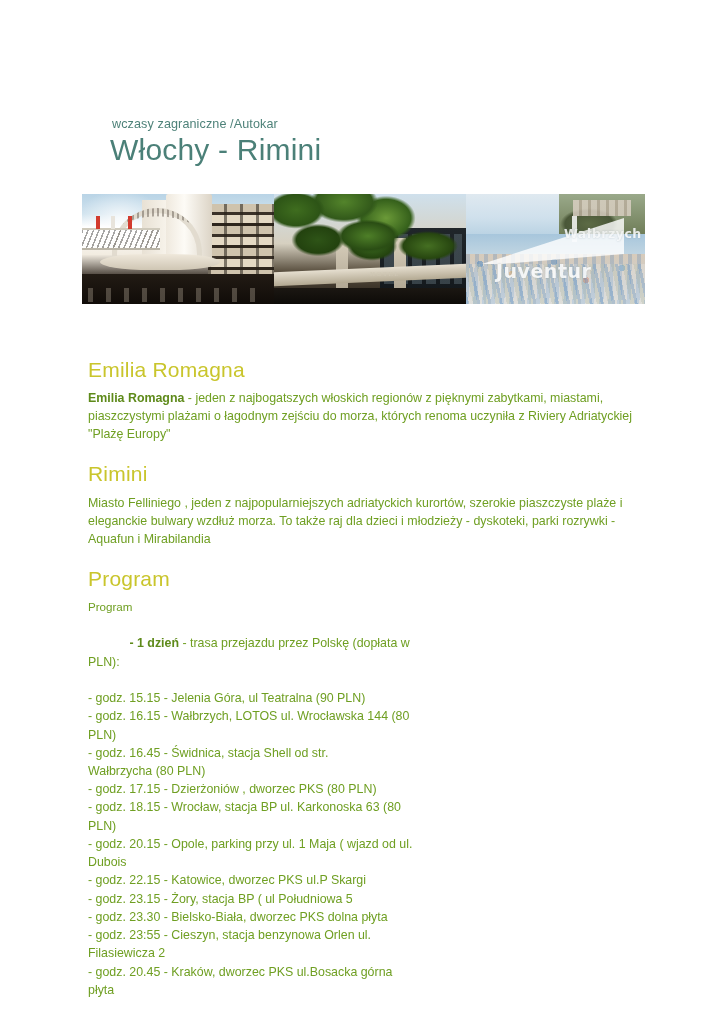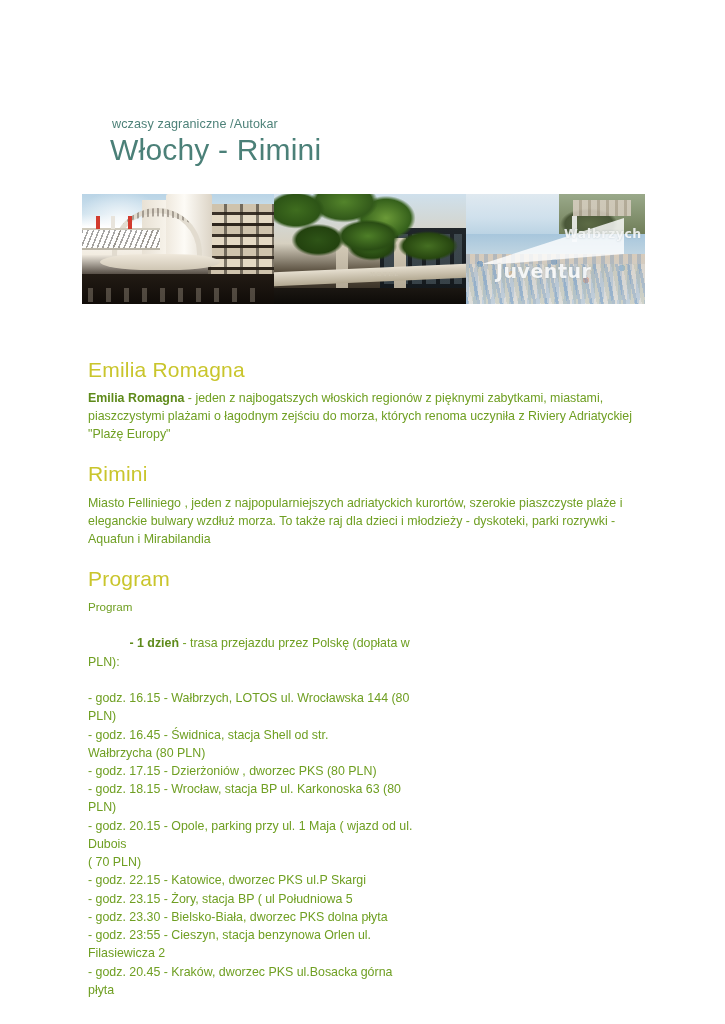--- a/index.html
+++ b/index.html
@@ -375,30 +375,30 @@
     </div>
 
     <div class="sec">
       <h2 class="sec-head">Program</h2>
       <div class="prog-lines">
         <div class="line prog-title-sm program-head">Program</div>
         <div class="line">
           <b>- 1 dzień</b><span> - trasa przejazdu przez Polskę (dopłata w PLN):</span>
         </div>
         <div id="program-lines-host">
+            <div class="line">- godz. 15.15 - Jelenia Góra, ul Teatralna (90 PLN)</div>
             <div class="line">- godz. 16.15 - Wałbrzych, LOTOS ul. Wrocławska 144 (80</div>
             <div class="line">PLN)</div>
             <div class="line">- godz. 16.45 - Świdnica, stacja Shell od str.</div>
             <div class="line">Wałbrzycha (80 PLN)</div>
             <div class="line">- godz. 17.15 - Dzierżoniów , dworzec PKS (80 PLN)</div>
             <div class="line">- godz. 18.15 - Wrocław, stacja BP ul. Karkonoska 63 (80</div>
             <div class="line">PLN)</div>
             <div class="line">- godz. 20.15 - Opole, parking przy ul. 1 Maja ( wjazd od ul.</div>
             <div class="line">Dubois</div>
-            <div class="line">( 70 PLN)</div>
             <div class="line">- godz. 22.15 - Katowice, dworzec PKS ul.P Skargi</div>
             <div class="line">- godz. 23.15 - Żory, stacja BP ( ul Południowa 5</div>
             <div class="line">- godz. 23.30 - Bielsko-Biała, dworzec PKS dolna płyta</div>
             <div class="line">- godz. 23:55 - Cieszyn, stacja benzynowa Orlen ul.</div>
             <div class="line">Filasiewicza 2</div>
             <div class="line">- godz. 20.45 - Kraków, dworzec PKS ul.Bosacka górna</div>
             <div class="line">płyta</div>
           </div>
       </div>
     </div>

